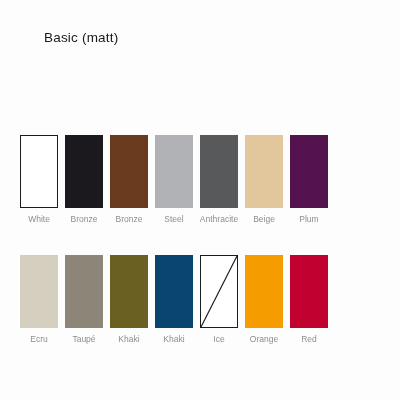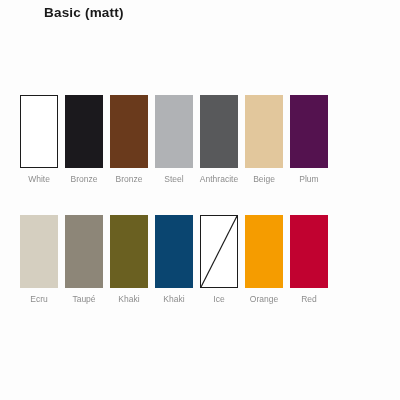--- a/index.html
+++ b/index.html
@@ -15,39 +15,40 @@
   }
   .palette-panel {
     position: relative;
     width: 400px;
     height: 400px;
     box-sizing: border-box;
   }
   .panel-title {
     position: absolute;
     left: 20px;
-    top: 5px;
+    top: 30px;
     font-size: 13.5px;
-    font-weight: bold;
+    font-weight: normal;
     color: #1a1a1a;
     letter-spacing: 0.2px;
     white-space: nowrap;
     padding-left: 24px;
   }
   .swatch-rows {
     position: absolute;
     left: 20px;
     top: 95px;
     width: 360px;
   }
   .swatch-row {
     display: flex;
     flex-direction: row;
     align-items: flex-start;
     gap: 7px;
+    margin-top: 40px;
   }
   .swatch-row + .swatch-row {
     margin-top: 30px;
   }
   .swatch-cell {
     width: 38px;
     display: flex;
     flex-direction: column;
     align-items: center;
   }

